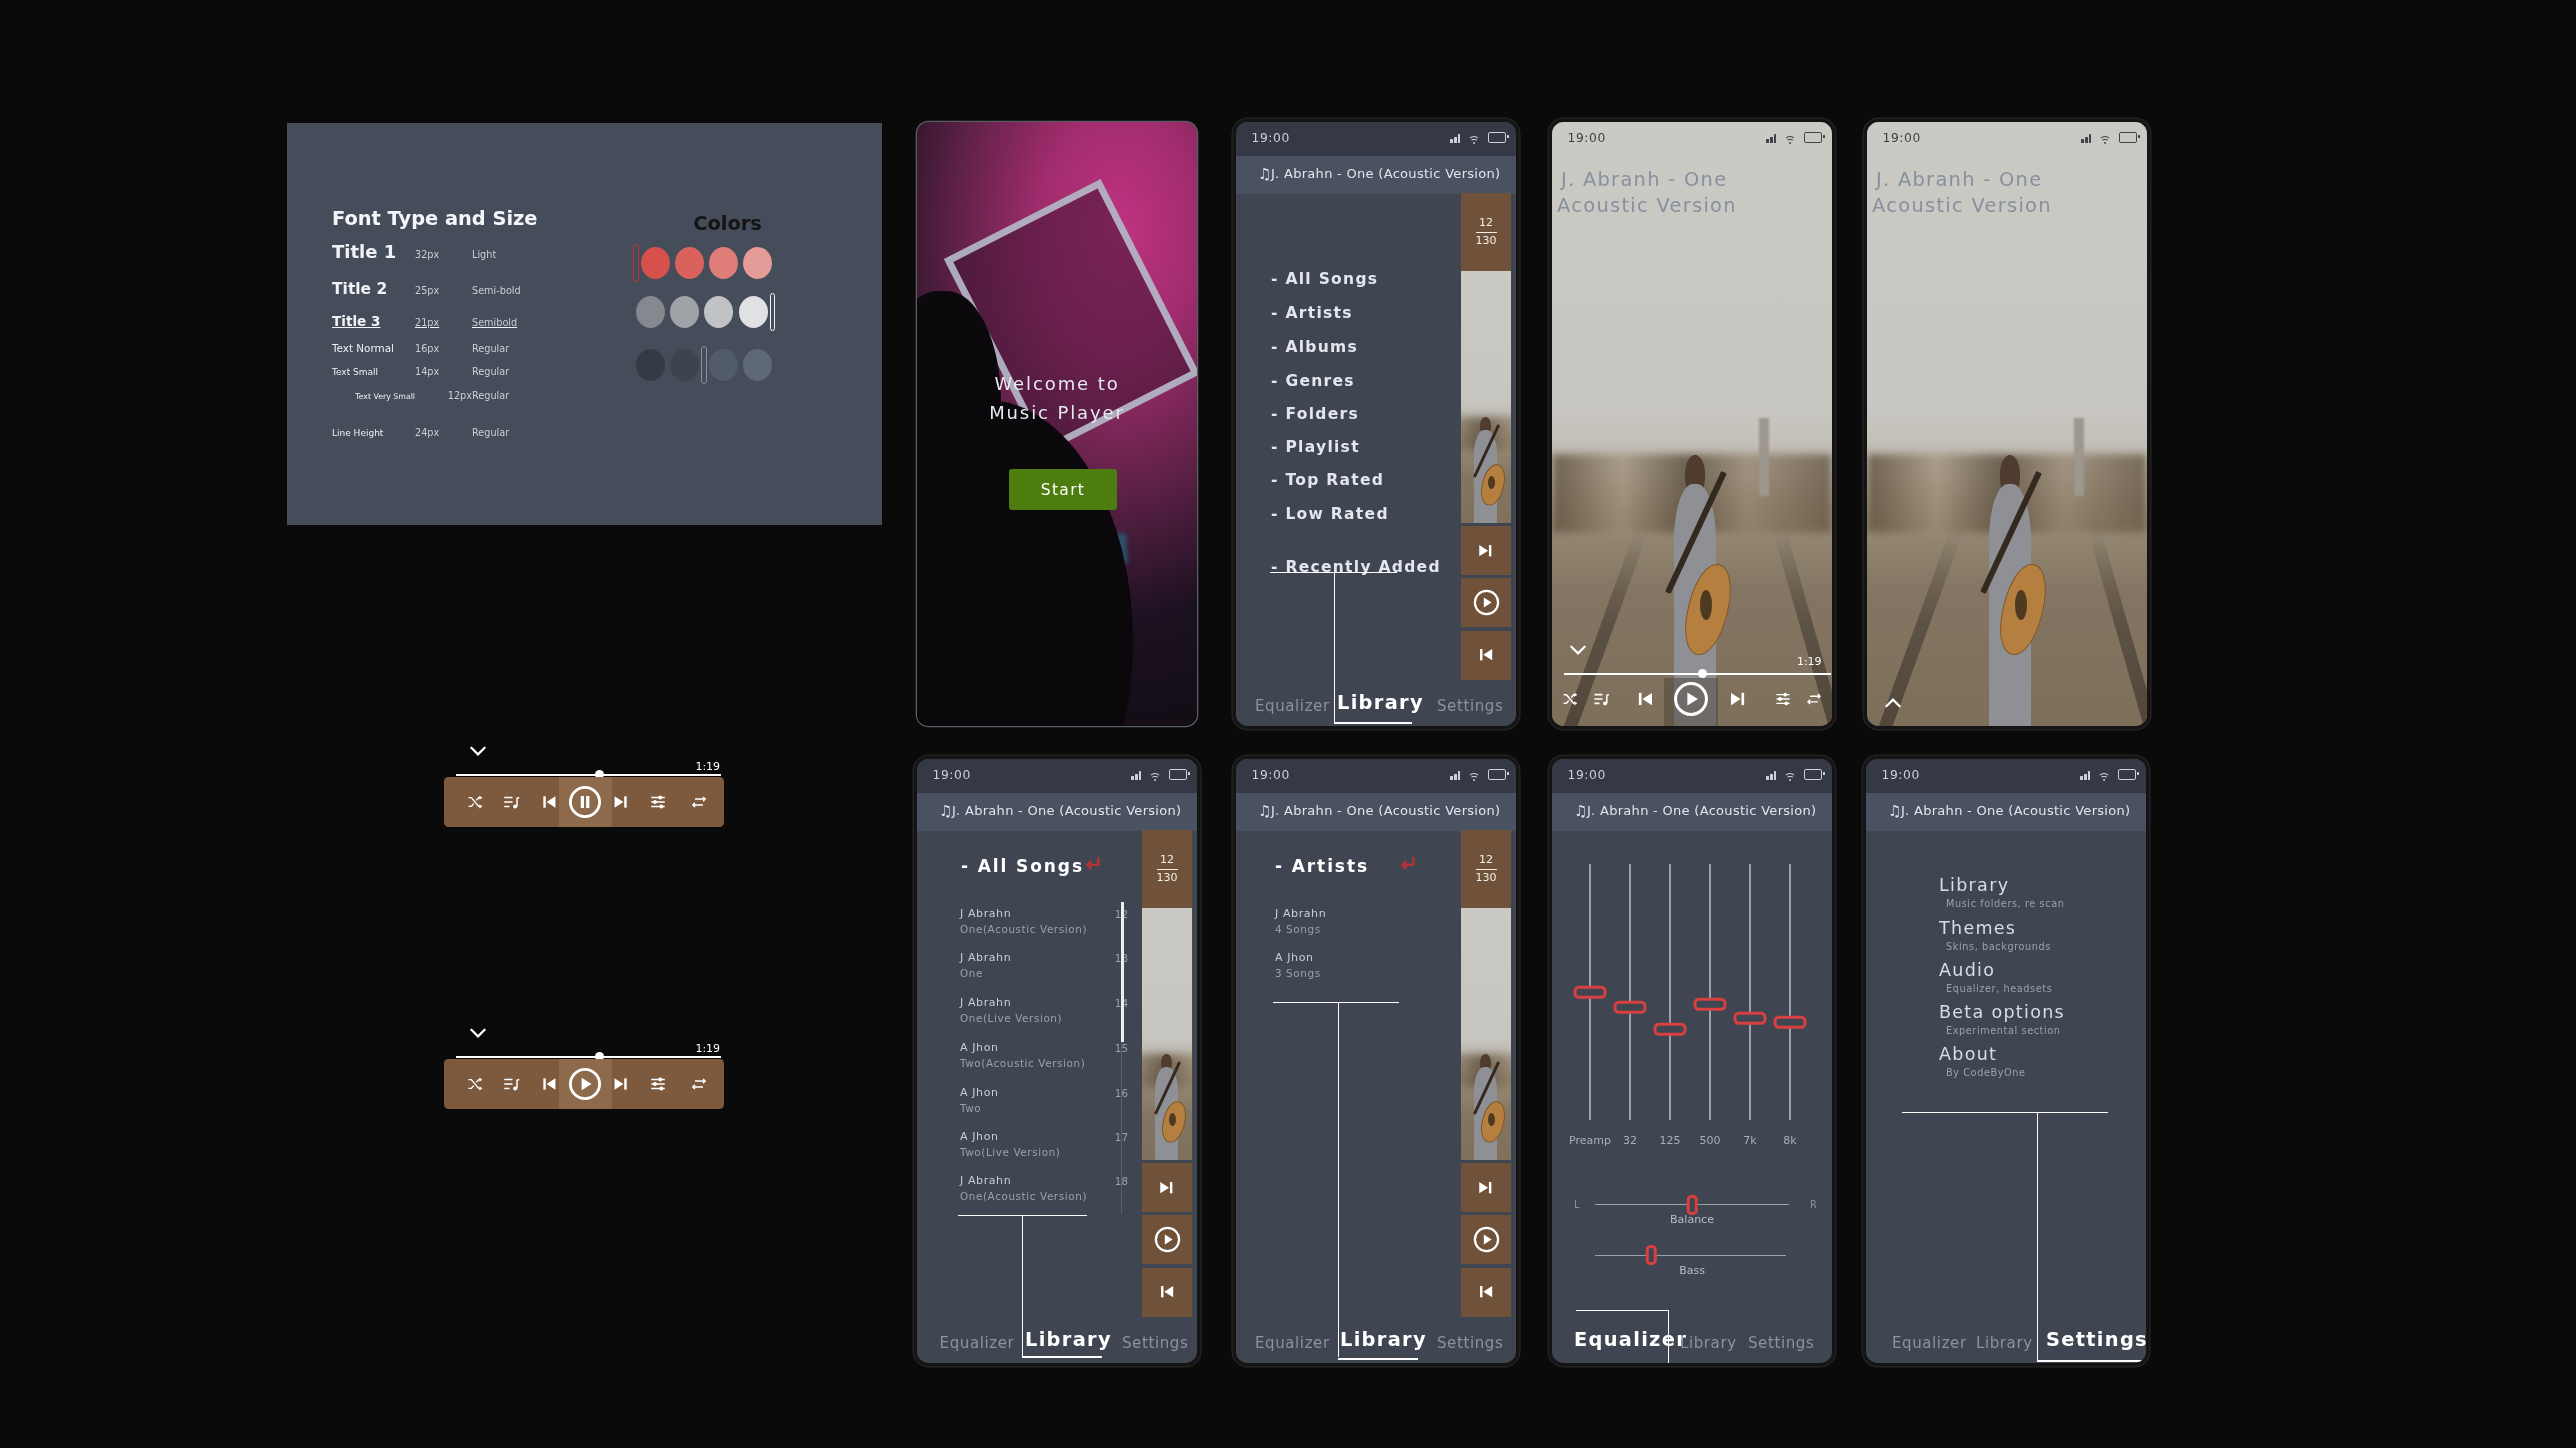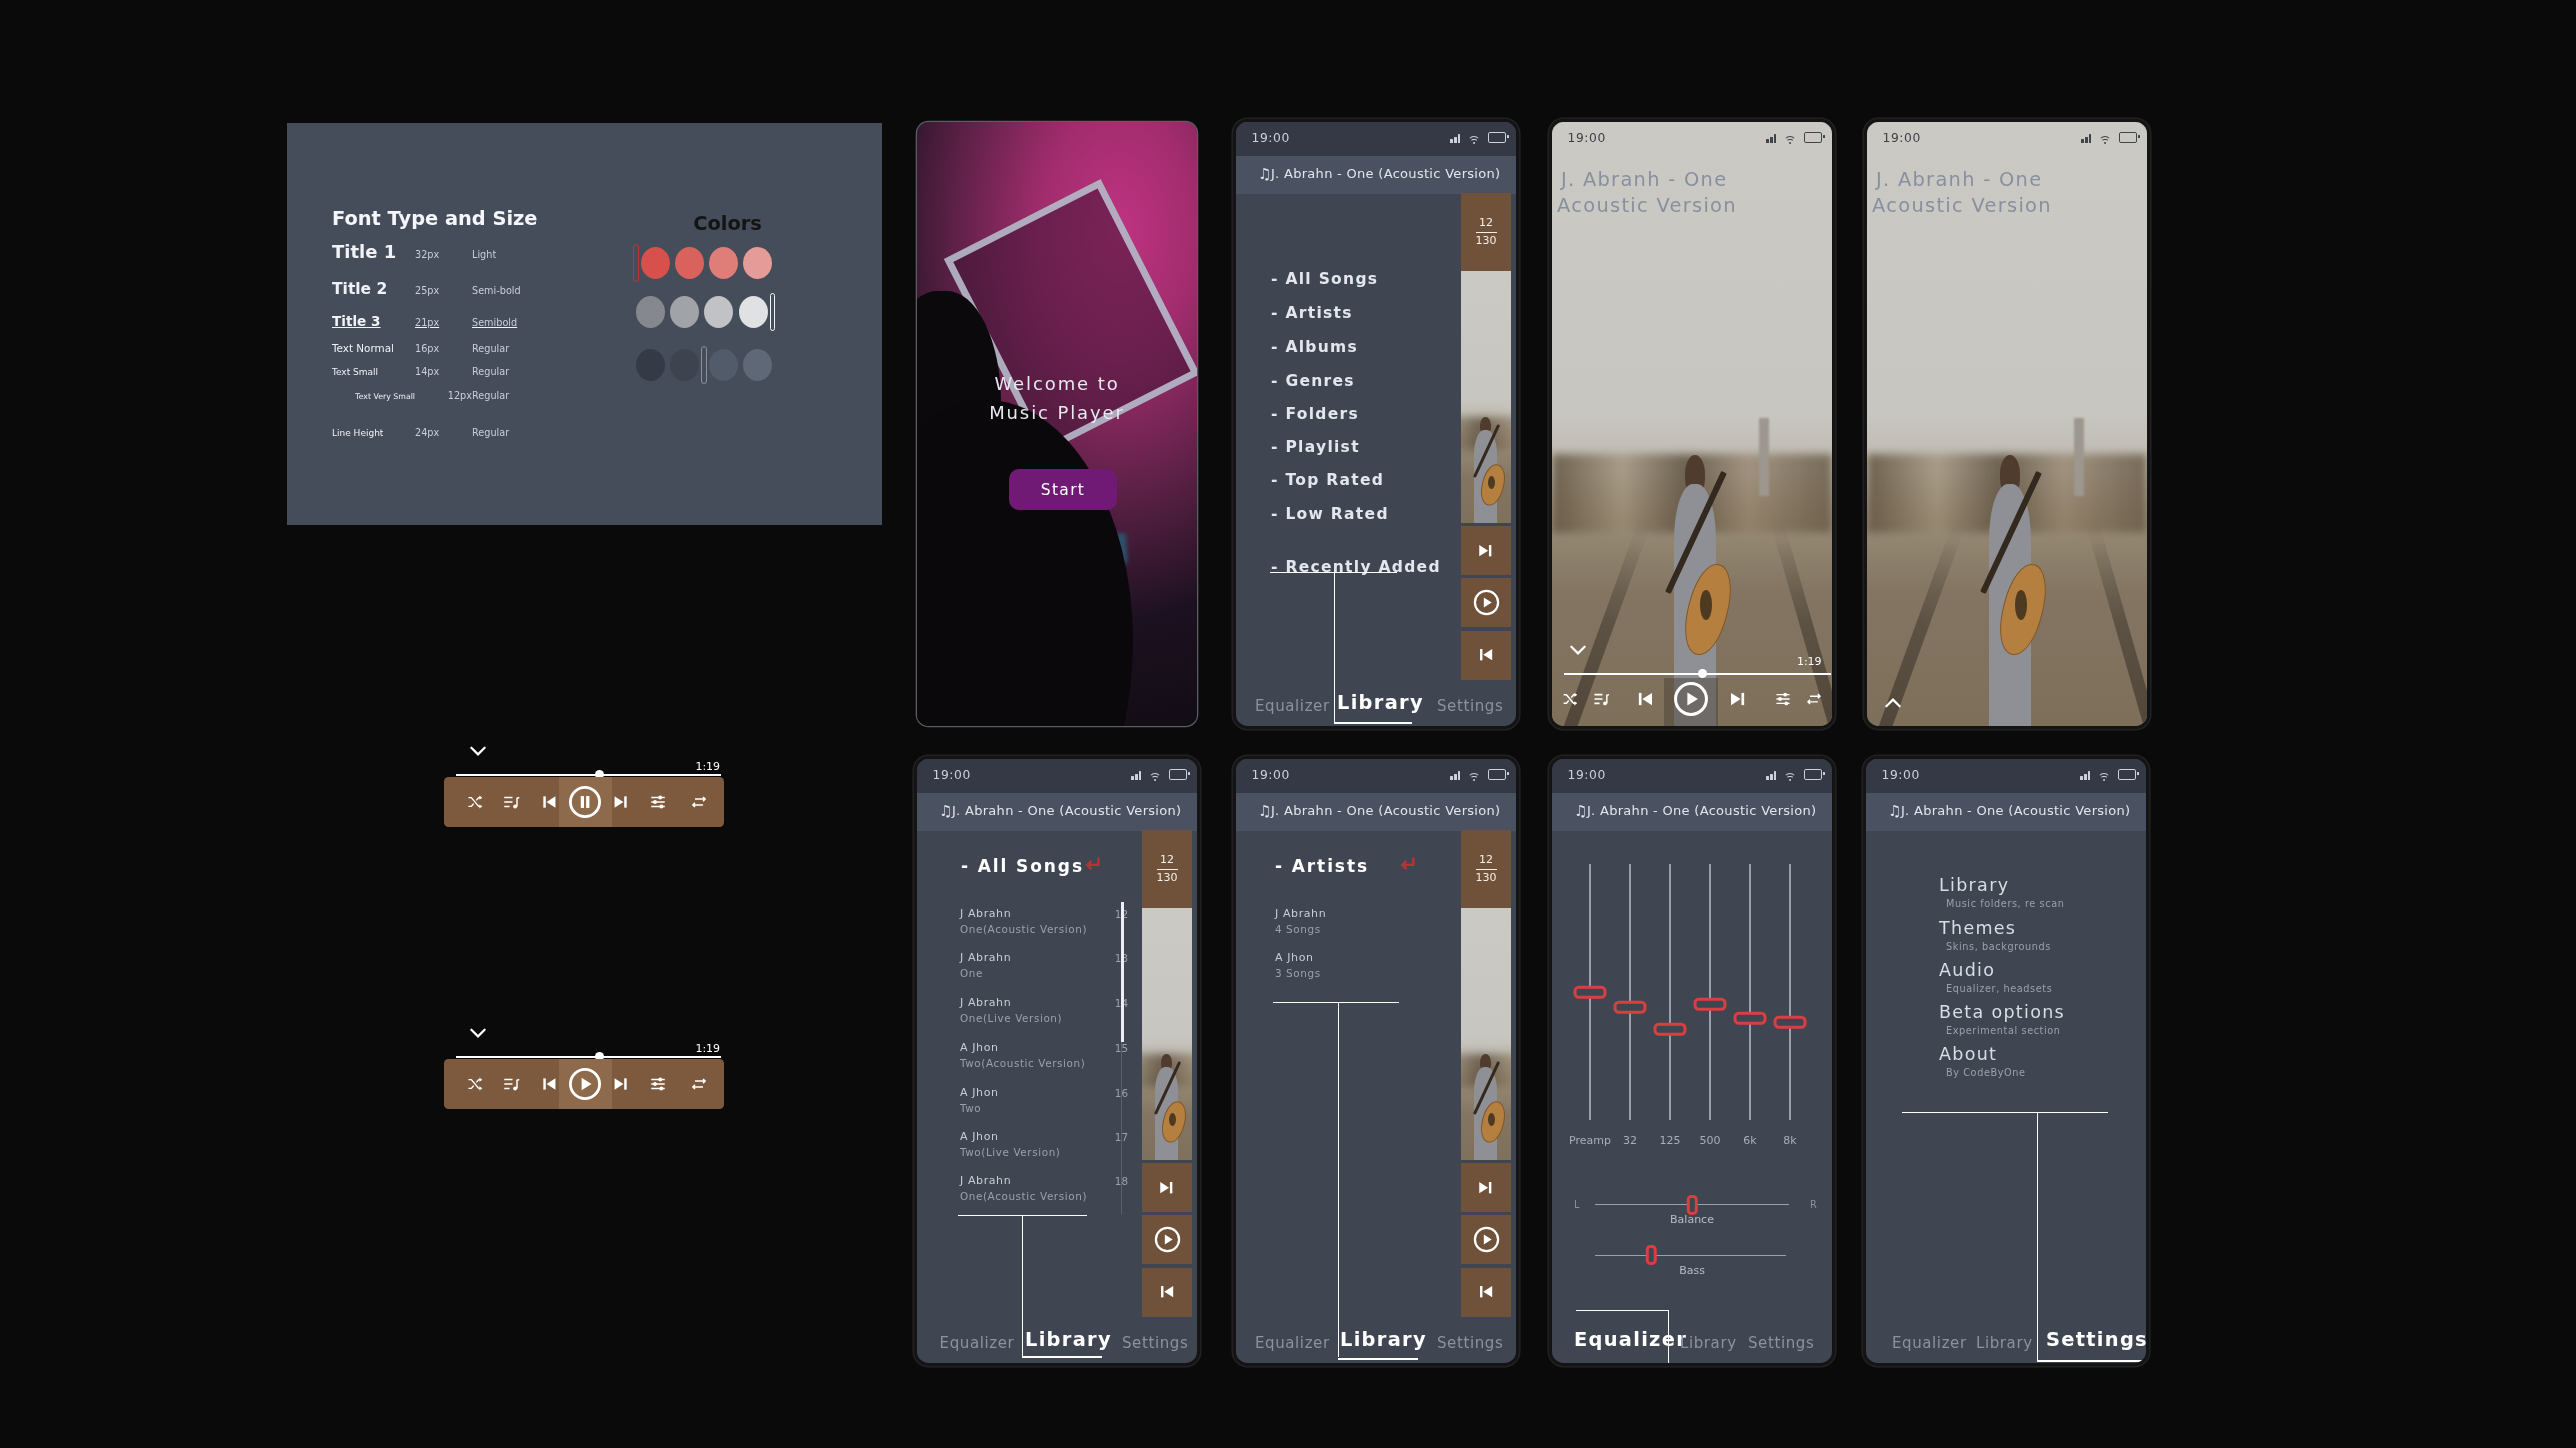--- a/index.html
+++ b/index.html
@@ -105,21 +105,21 @@
   .ghole{position:absolute;left:52.8%;top:77.5%;width:4.5%;height:5%;background:#4e3a20;border-radius:50%;}
   
   .studio-art{position:absolute;inset:0;overflow:hidden;
     background:radial-gradient(130% 95% at 72% 18%,#c03381 0%,#a02c6d 22%,#5e2147 45%,#1c1120 68%,#0d0a0f 100%);}
   .wframe{position:absolute;left:24%;top:14%;width:58%;height:34%;border:7.1px solid rgba(196,206,220,.8);
     background:rgba(64,22,52,.55);transform:rotate(-27deg);}
   .teal{position:absolute;left:-5%;bottom:26%;width:80%;height:5%;background:rgba(30,110,135,.65);filter:blur(1.9px);transform:rotate(-3deg);}
   .sil1{position:absolute;left:-28%;bottom:-26%;width:105%;height:80%;background:#0a080a;border-radius:50%;}
   .sil2{position:absolute;left:-12%;top:28%;width:42%;height:40%;background:#0b090b;border-radius:46%;}
   .welcome-text{position:absolute;left:0;right:0;top:247px;text-align:center;color:#e6e9ee;font-size:18px;letter-spacing:1.9px;line-height:29px;}
-  .startbtn{position:absolute;left:92px;top:347px;width:108px;height:41px;background:#701a75;border-radius:10px;
+  .startbtn{position:absolute;left:92px;top:347px;width:108px;height:41px;background:#4d7c0f;border-radius:3px;
     color:#fff;font-size:15.5px;letter-spacing:1.3px;display:flex;align-items:center;justify-content:center;}
   .scrolltrack{position:absolute;left:204px;top:143px;width:1.3px;height:312px;background:#596070;}
   .scrollthumb{position:absolute;left:204px;top:143px;width:2.6px;height:140px;background:#edeff3;}
 </style>
 </head>
 <body>
 
 <svg width="0" height="0" style="position:absolute">
   <defs>
     <g id="i-shuffle">
@@ -742,21 +742,21 @@
     <div class="eqh" style="left:38px;top:233px;"></div>
     <div class="eqh" style="left:78px;top:248px;"></div>
     <div class="eqh" style="left:118px;top:270px;"></div>
     <div class="eqh" style="left:158px;top:245px;"></div>
     <div class="eqh" style="left:198px;top:259px;"></div>
     <div class="eqh" style="left:238px;top:263px;"></div>
     <span class="eqlab" style="left:38px;">Preamp</span>
     <span class="eqlab" style="left:78px;">32</span>
     <span class="eqlab" style="left:118px;">125</span>
     <span class="eqlab" style="left:158px;">500</span>
-    <span class="eqlab" style="left:198px;">6k</span>
+    <span class="eqlab" style="left:198px;">7k</span>
     <span class="eqlab" style="left:238px;">8k</span>
     <span class="lr" style="left:22px;top:440px;">L</span>
     <span class="lr" style="left:258px;top:440px;">R</span>
     <div class="hline" style="left:43px;width:194px;top:445px;"></div>
     <div class="vh" style="left:140px;top:446px;"></div>
     <span class="sl-lab" style="left:140px;top:454px;">Balance</span>
     <div class="hline" style="left:43px;width:191px;top:496px;"></div>
     <div class="vh" style="left:99px;top:496px;"></div>
     <span class="sl-lab" style="left:140px;top:505px;">Bass</span>
     <div class="wline" style="left:24px;top:551px;width:92px;height:1.3px;"></div>

